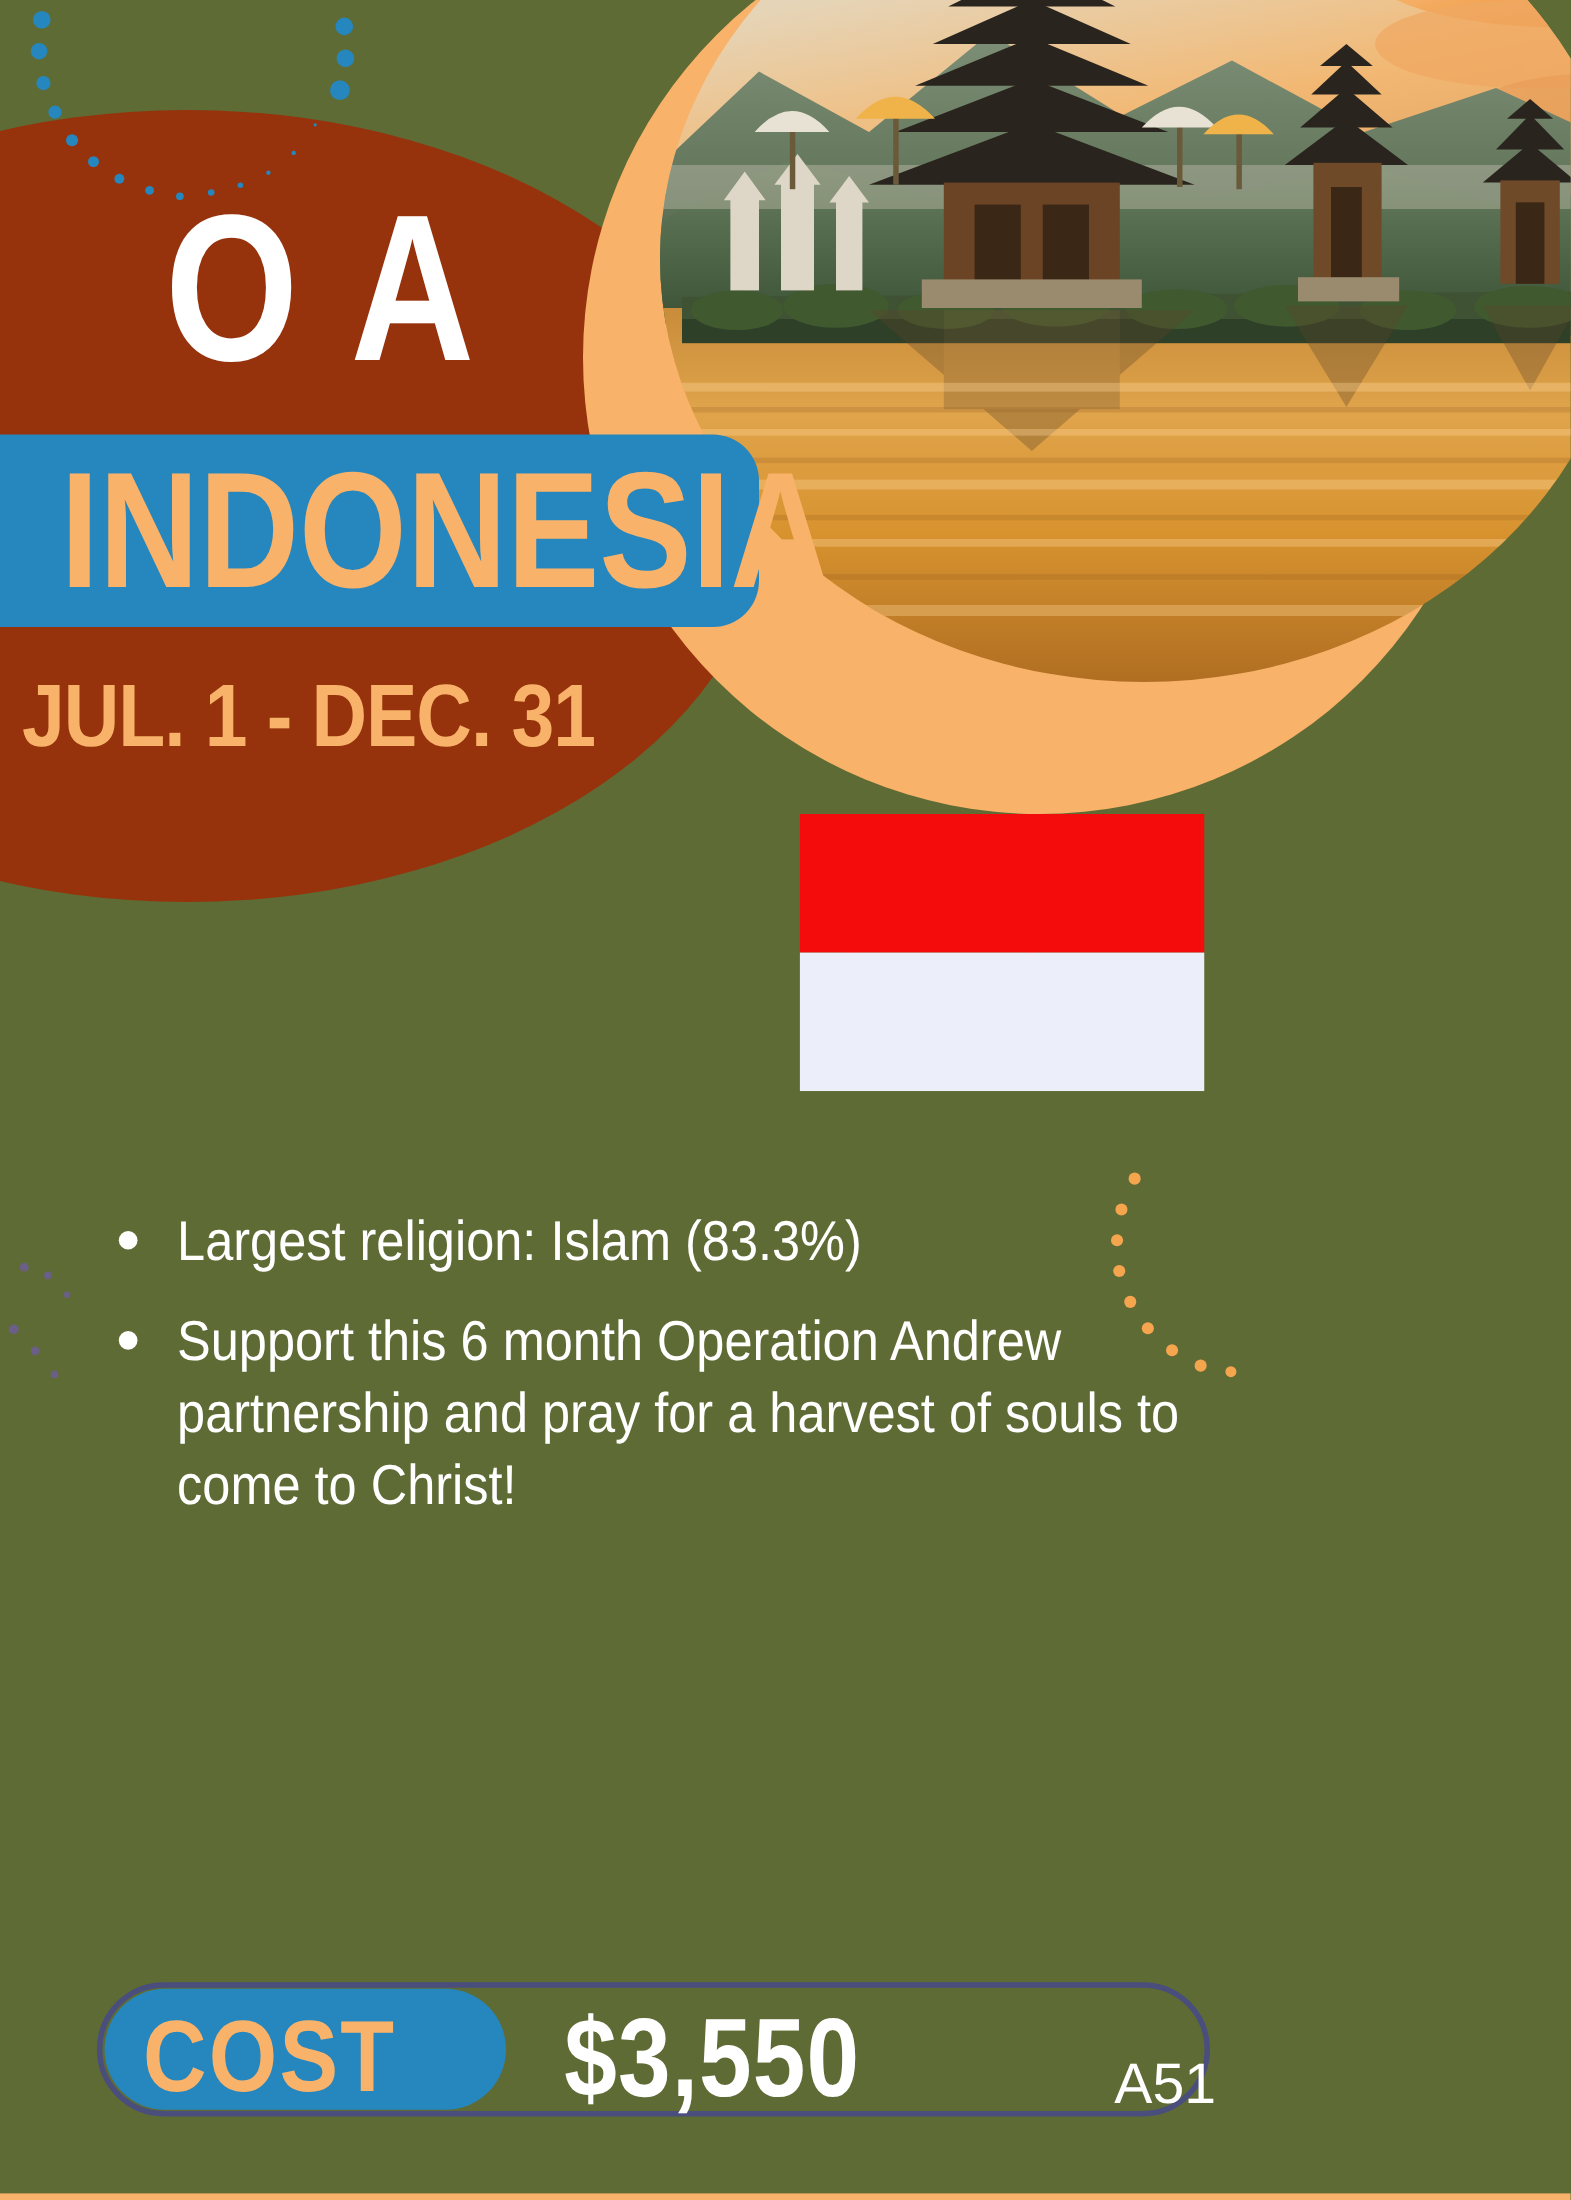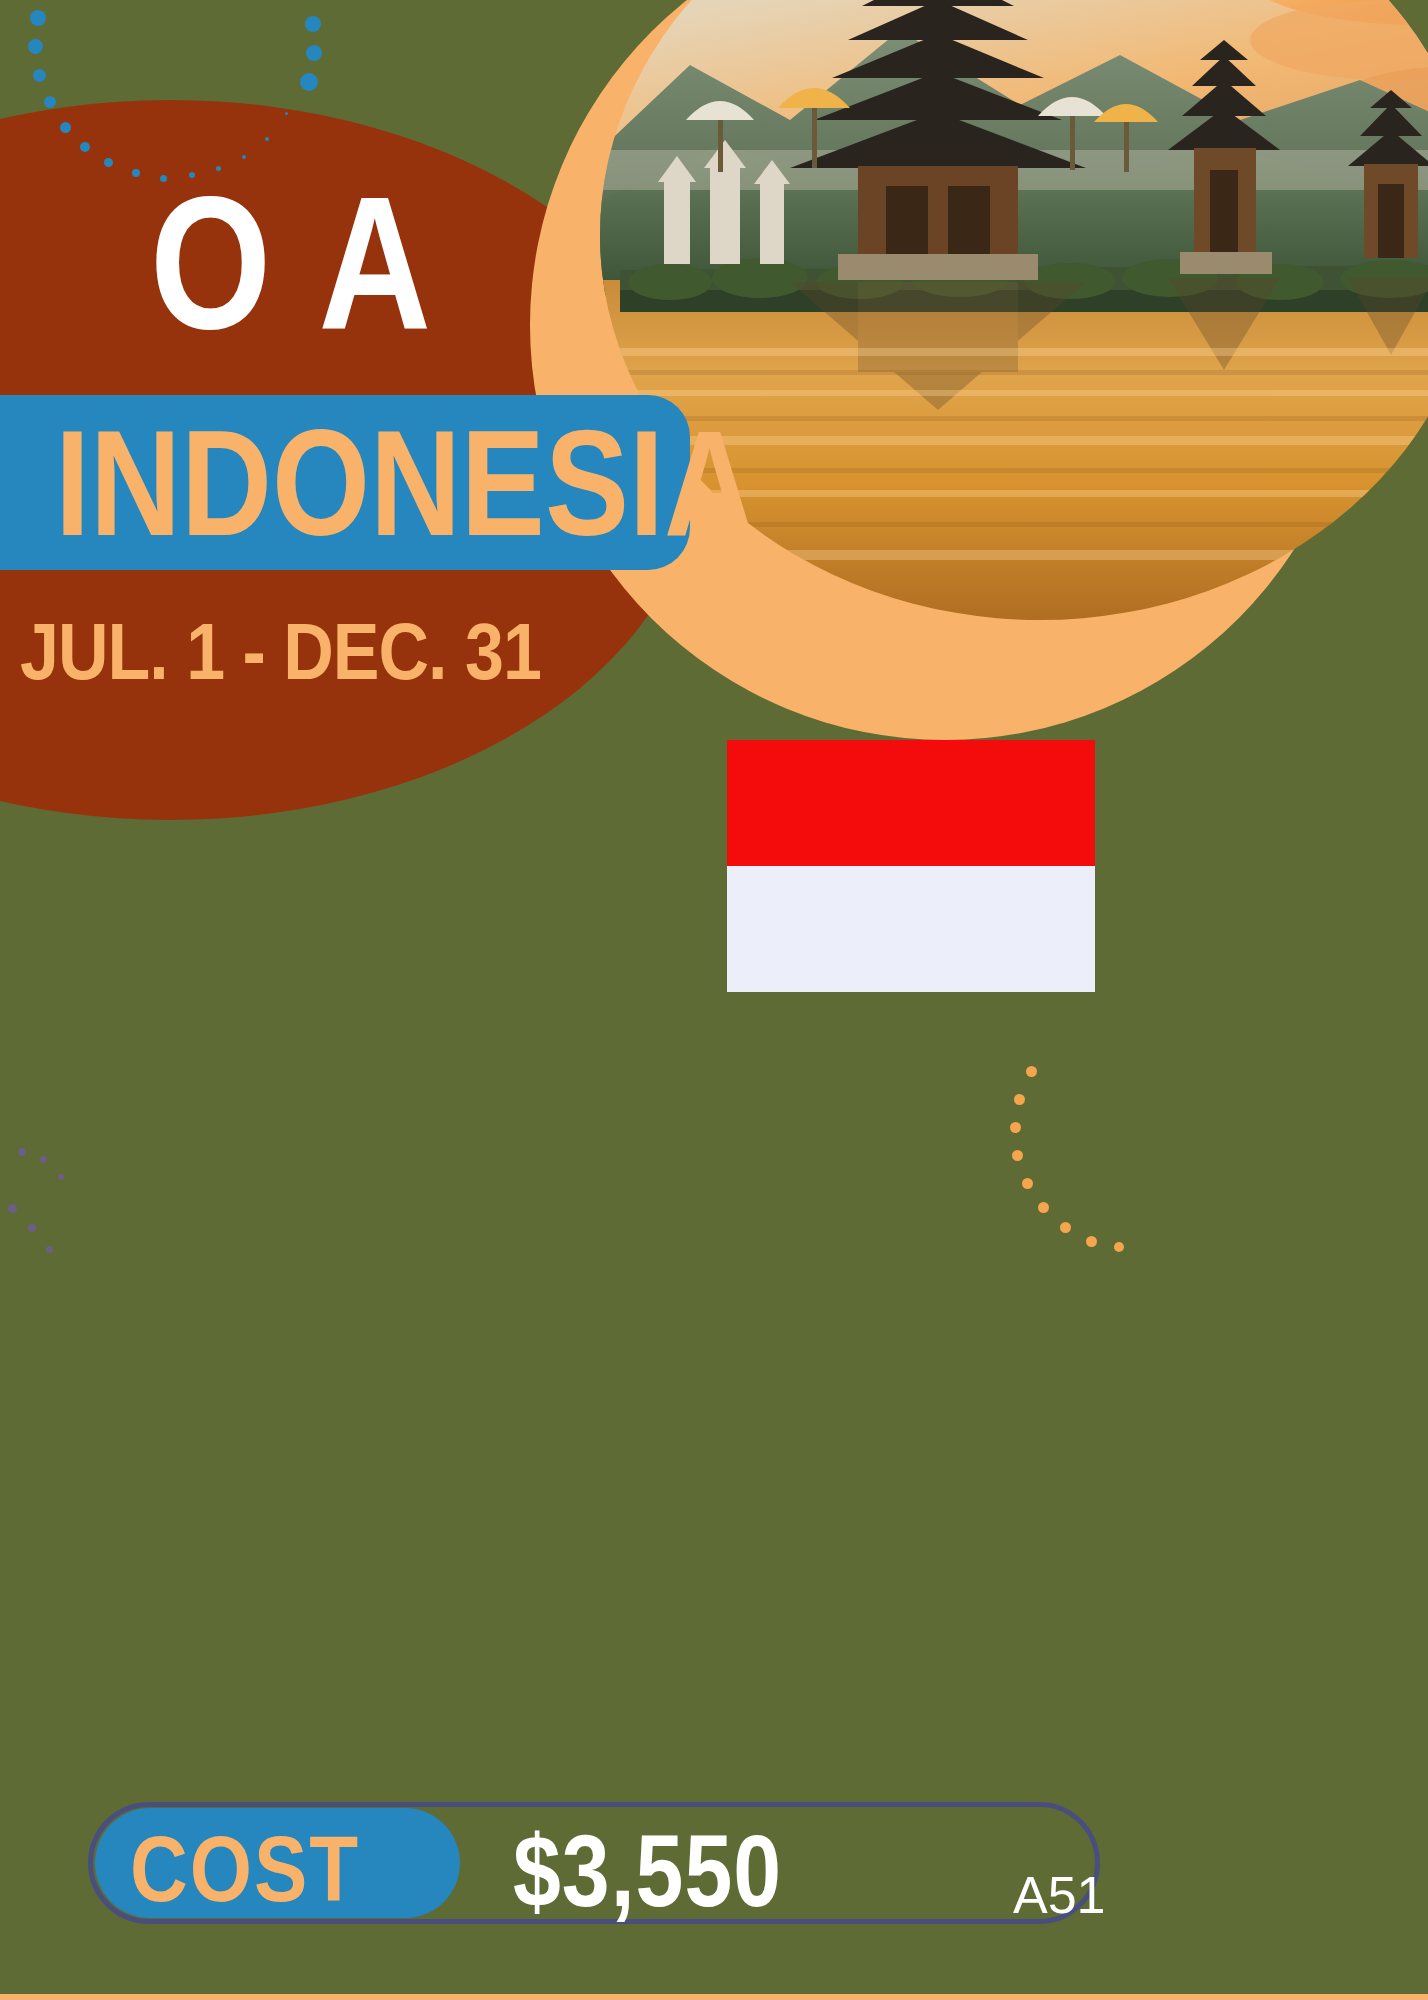--- a/index.html
+++ b/index.html
@@ -456,20 +456,28 @@
     <div class="dot" style="left:20px;  top:62px;  width:11px; height:11px; background:#f5a54e;"></div>
     <div class="dot" style="left:22px;  top:90px;  width:11px; height:11px; background:#f5a54e;"></div>
     <div class="dot" style="left:32px;  top:118px; width:11px; height:11px; background:#f5a54e;"></div>
     <div class="dot" style="left:48px;  top:142px; width:11px; height:11px; background:#f5a54e;"></div>
     <div class="dot" style="left:70px;  top:162px; width:11px; height:11px; background:#f5a54e;"></div>
     <div class="dot" style="left:96px;  top:176px; width:11px; height:11px; background:#f5a54e;"></div>
     <div class="dot" style="left:124px; top:182px; width:10px; height:10px; background:#f5a54e;"></div>
   </div>
 
   <div class="bullets" style="top:1095px;">
+    <div class="bullet-row">
+      <div class="bullet-dot"></div>
+      <div class="bullet-text">Largest religion: Islam (83.3%)</div>
+    </div>
+    <div class="bullet-row">
+      <div class="bullet-dot"></div>
+      <div class="bullet-text" style="width:1140px;">Support this 6 month Operation Andrew partnership and pray for a harvest of souls to come to Christ!</div>
+    </div>
   </div>
 
   <div class="cost-bar"></div>
   <div class="cost-pill"></div>
   <div class="cost-label">COST</div>
   <div class="cost-amount">$3,550</div>
 
   <div class="code-label">A51</div>
 
   <div class="bottom-strip"></div>

